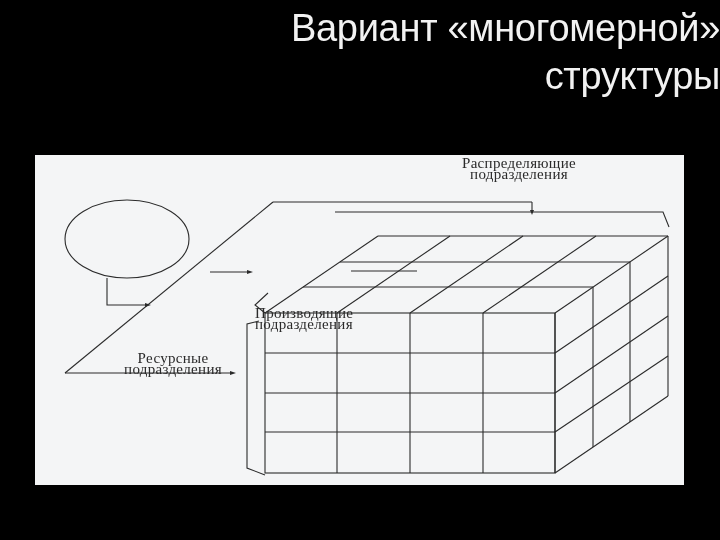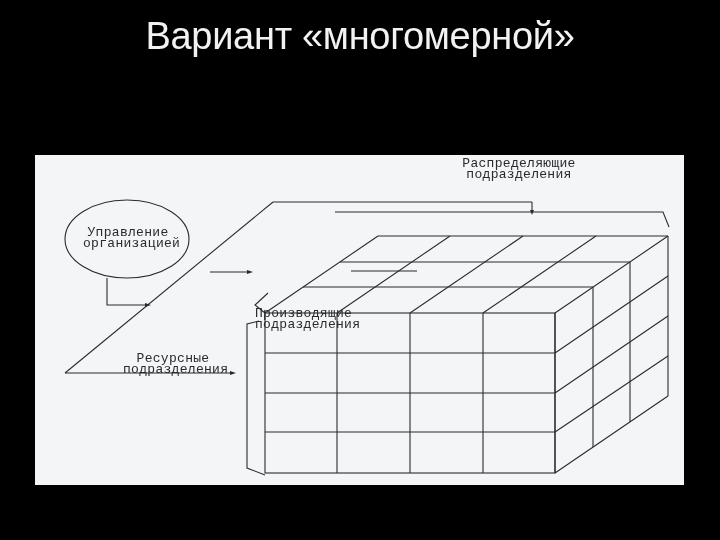--- a/index.html
+++ b/index.html
@@ -1,43 +1,44 @@
 <!DOCTYPE html>
 <html><head>
   <meta charset="utf-8">
   <style>
     html, body { margin: 0; padding: 0; background: #000; }
     body { width: 720px; height: 540px; position: relative; overflow: hidden; font-family: "Liberation Sans", sans-serif; }
     .title {
-      position: absolute; left: 0; top: 12px; width: 720px;
-      text-align: center; color: #f2f2f2; font-size: 38px; line-height: 48px;
+      position: absolute; left: 0; top: 4px; width: 720px;
+      text-align: right; color: #f2f2f2; font-size: 38px; line-height: 48px;
       font-family: "Liberation Sans", sans-serif; letter-spacing: -0.3px;
     }
     .title span { display: block; }
     .scan {
       position: absolute; left: 35px; top: 155px; width: 649px; height: 330px;
       background: #f4f5f6;
     }
     .scan svg { position: absolute; left: 0; top: 0; }
     .lbl {
-      position: absolute; font-size: 13px; line-height: 11px; color: #2a2a2a;
-      text-align: center; font-family: Liberation Mono, monospace; letter-spacing: 0.3px;
+      position: absolute; font-size: 15px; line-height: 11px; color: #2a2a2a;
+      text-align: center; font-family: Liberation Serif, serif; letter-spacing: 0.3px;
       white-space: nowrap;
     }
     .bgtext {
       position: absolute; left: 0; top: 0; width: 649px; height: 330px;
       color: rgba(120,130,150,0.18); font-size: 13px; line-height: 17.5px;
       font-family: "DejaVu Serif", serif; overflow: hidden; white-space: nowrap;
     }
   </style>
 </head>
 <body>
 
 <div class="title">
   <span>Вариант «многомерной»</span>
+  <span>структуры</span>
 </div>
 
 <div class="scan">
   <div class="bgtext"></div>
 
   <svg width="649" height="330" viewBox="0 0 649 330" stroke="#2b2b2b" stroke-width="1.1" fill="none">
 
     <ellipse cx="92" cy="84" rx="62" ry="39"></ellipse>
 
     <polyline points="72,123 72,150 110,150"></polyline>
@@ -91,24 +92,20 @@
       <line x1="558" y1="132" x2="558" y2="292"></line>
       <line x1="595" y1="107" x2="595" y2="267"></line>
       <line x1="633" y1="81" x2="633" y2="241"></line>
       <line x1="520" y1="198" x2="633" y2="121"></line>
       <line x1="520" y1="238" x2="633" y2="161"></line>
       <line x1="520" y1="277" x2="633" y2="201"></line>
       <line x1="520" y1="318" x2="633" y2="241"></line>
     </g>
   </svg>
 
-  <div class="lbl" style="left:48px; top:72px; width:90px;">
-    <div>Управление</div>
-    <div>организацией</div>
-  </div>
 
   <div class="lbl" style="left:414px; top:3px; width:140px;">
     <div>Распределяющие</div>
     <div>подразделения</div>
   </div>
 
   <div class="lbl" style="left:220px; top:107px; width:95px; text-align:left;margin-top:46px;">
     <div>Производящие</div>
     <div>подразделения</div>
   </div>

